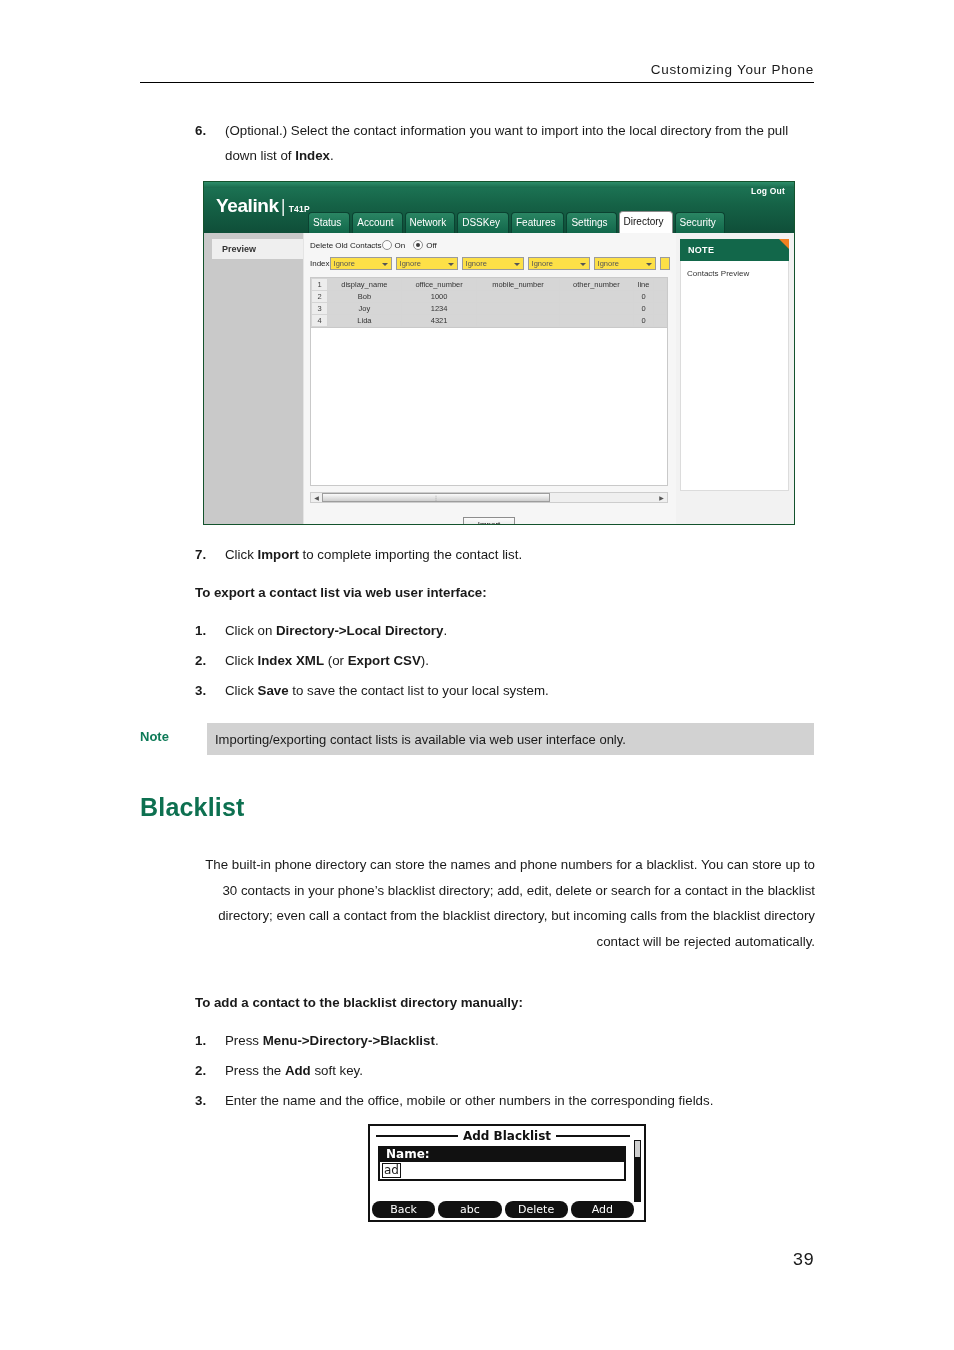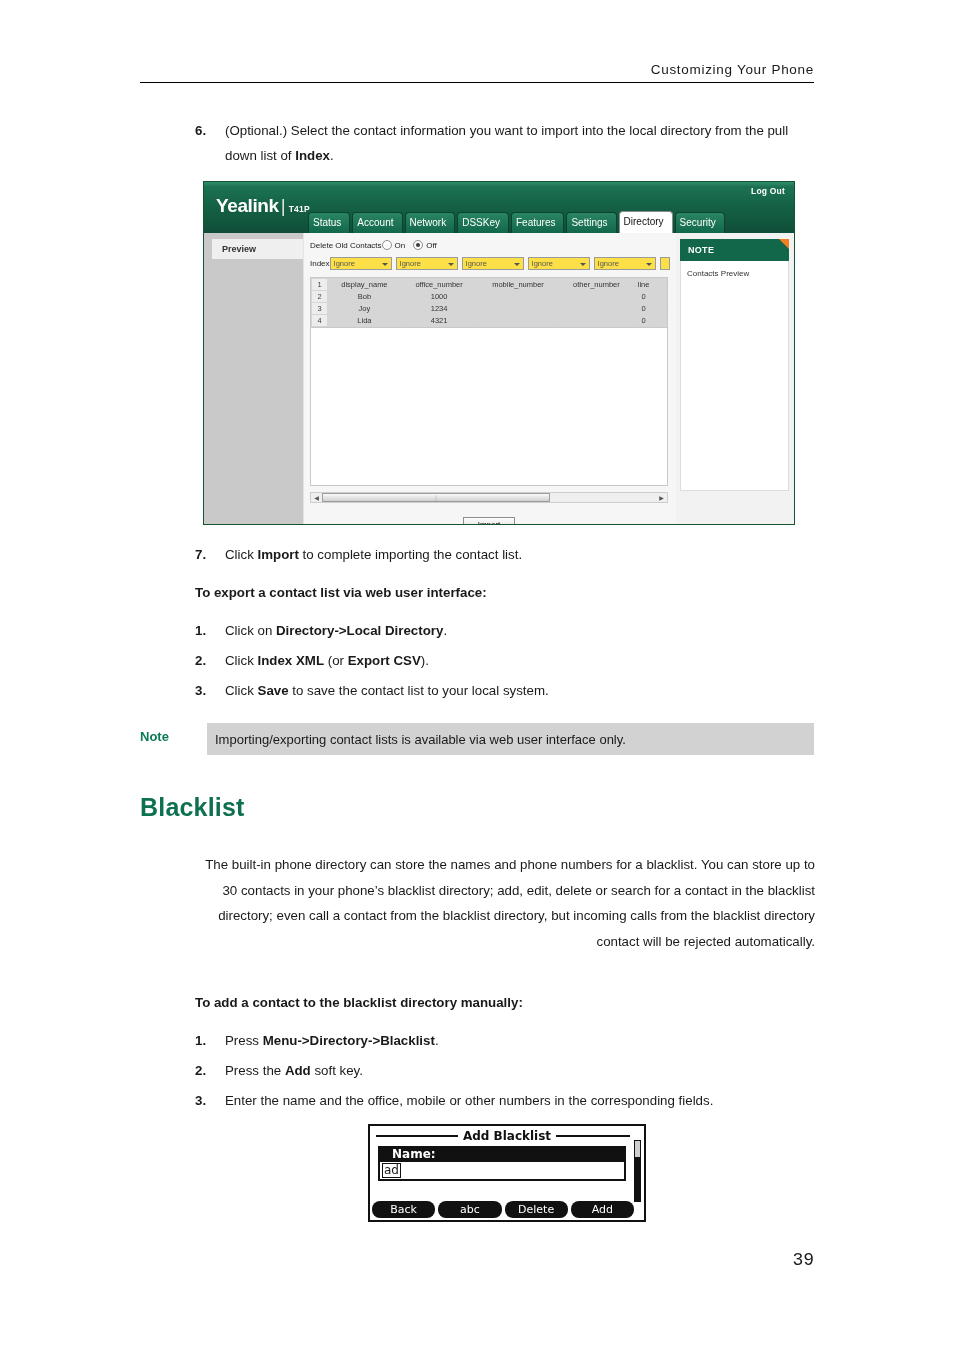--- a/index.html
+++ b/index.html
@@ -451,21 +451,21 @@
     background: #cfcfcf;
   }
   .lcd-field {
     margin: 3px 18px 0 8px;
   }
   .lcd-field .fname {
     background: #111;
     color: #fff;
     font-size: 12px;
     font-weight: bold;
-    padding: 1px 14px;
+    padding: 1px 8px;
     font-family: "DejaVu Sans", sans-serif;
   }
   .lcd-field .finput {
     border: 2px solid #111;
     border-top: none;
     height: 17px;
     display: flex;
     align-items: center;
     background: #fff;
   }

